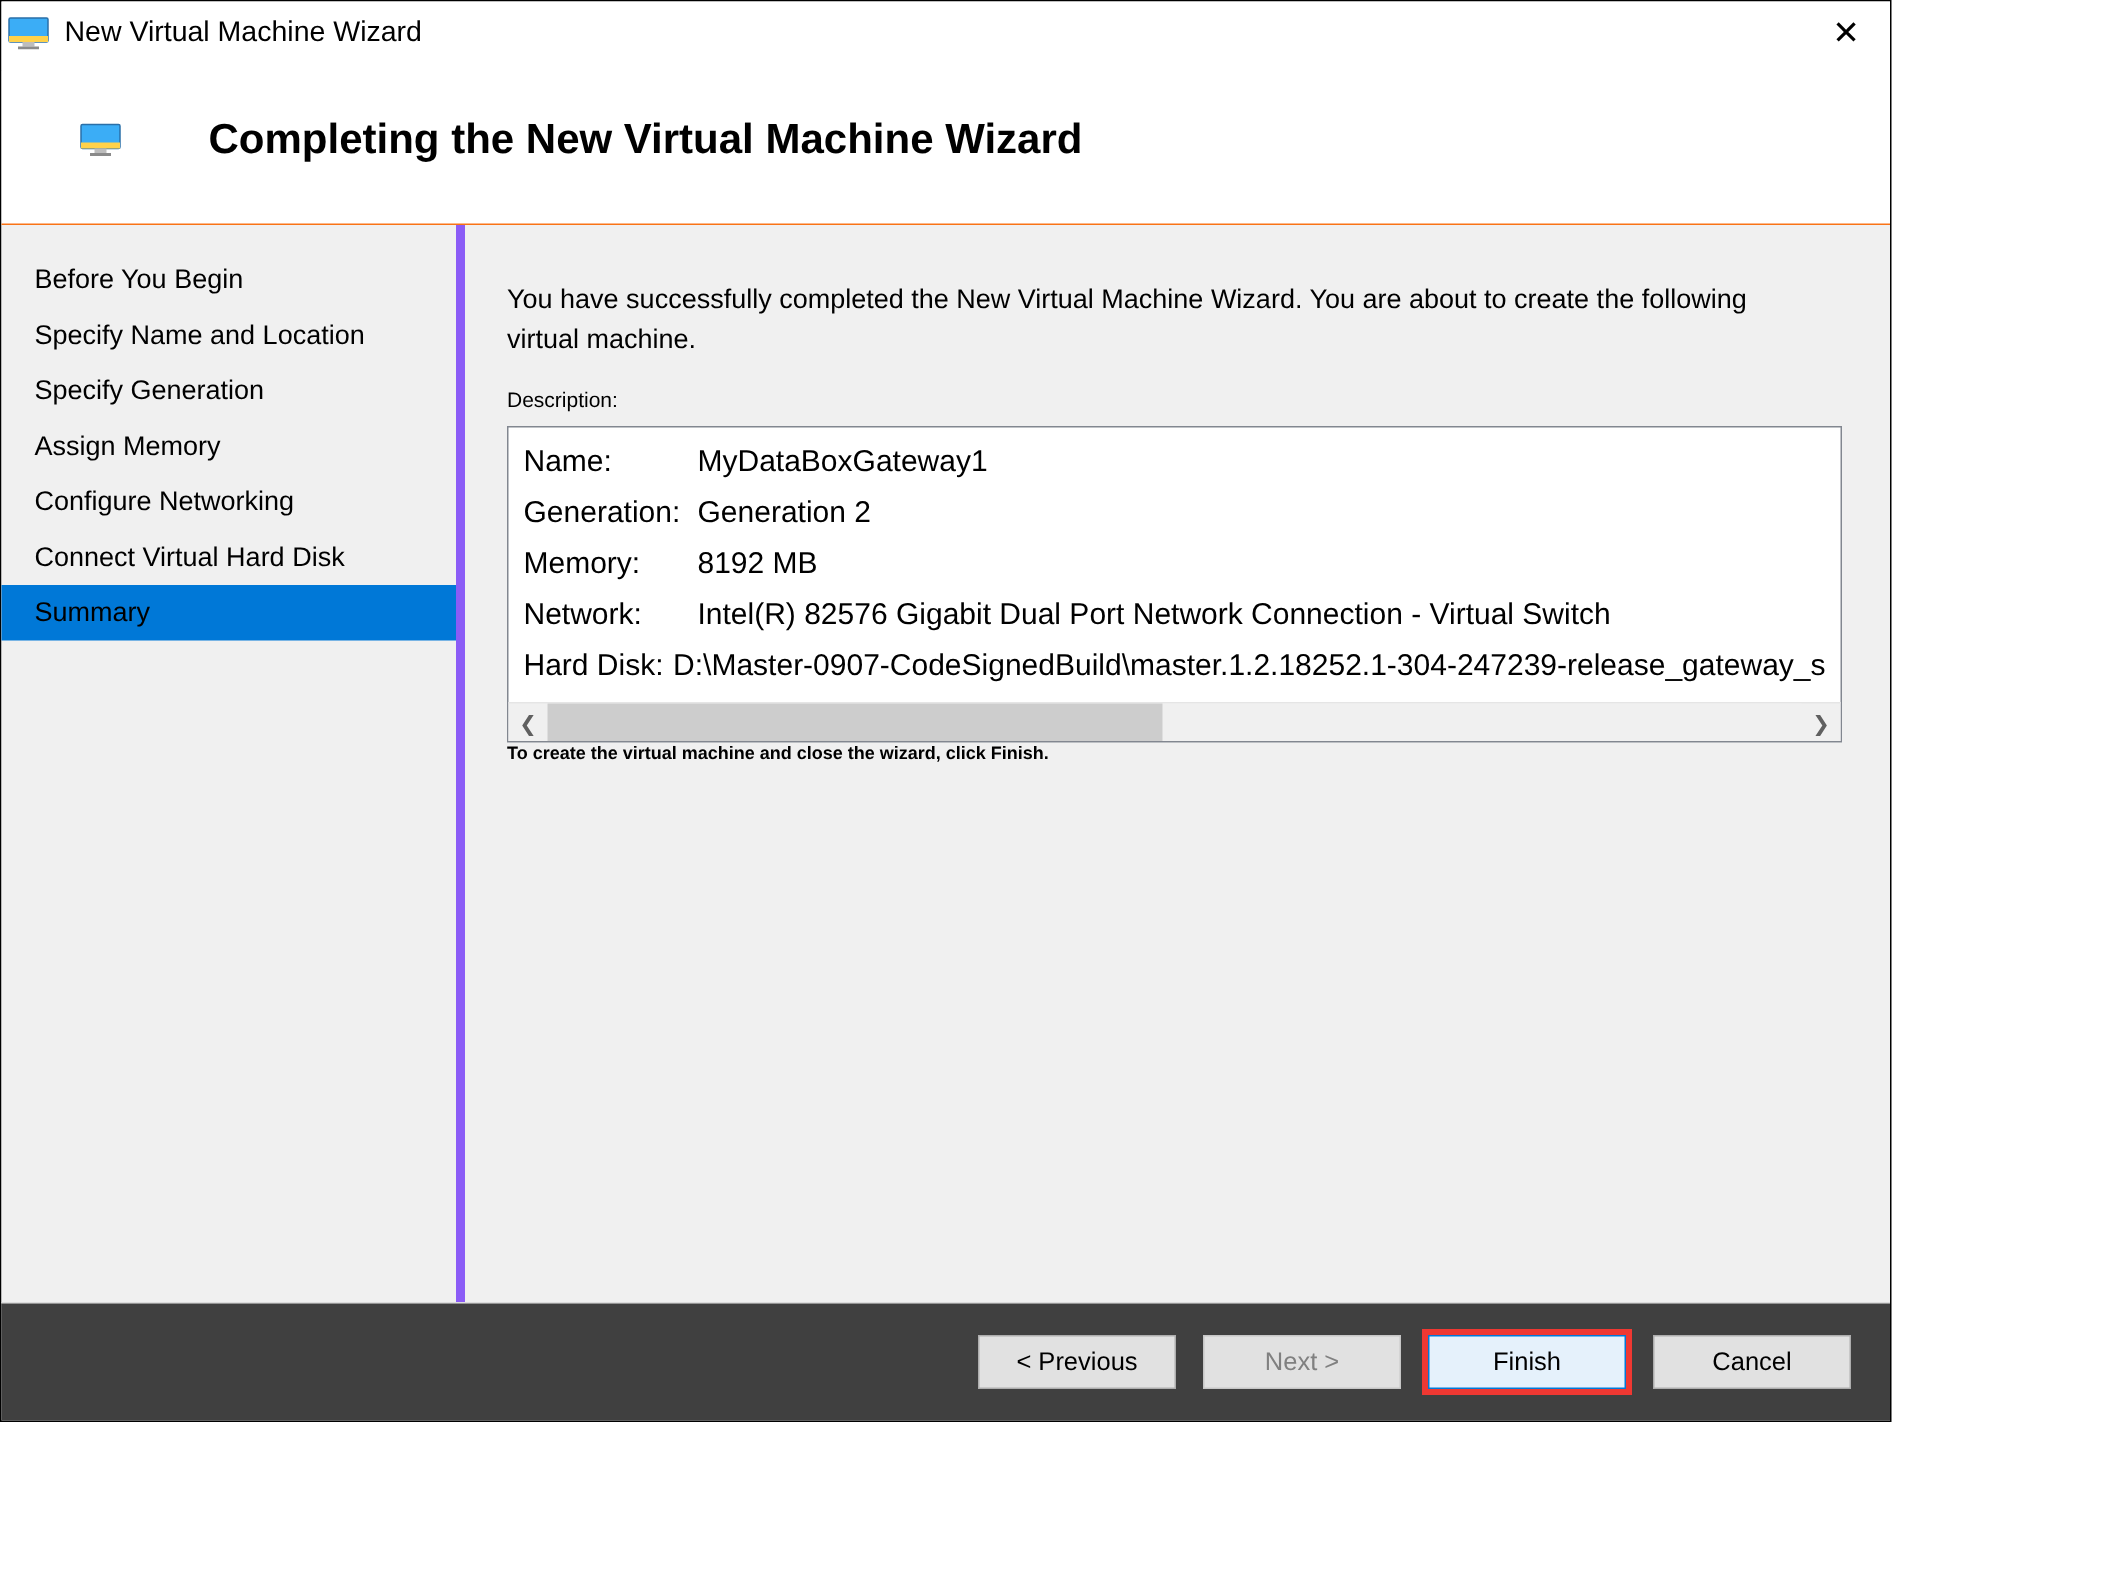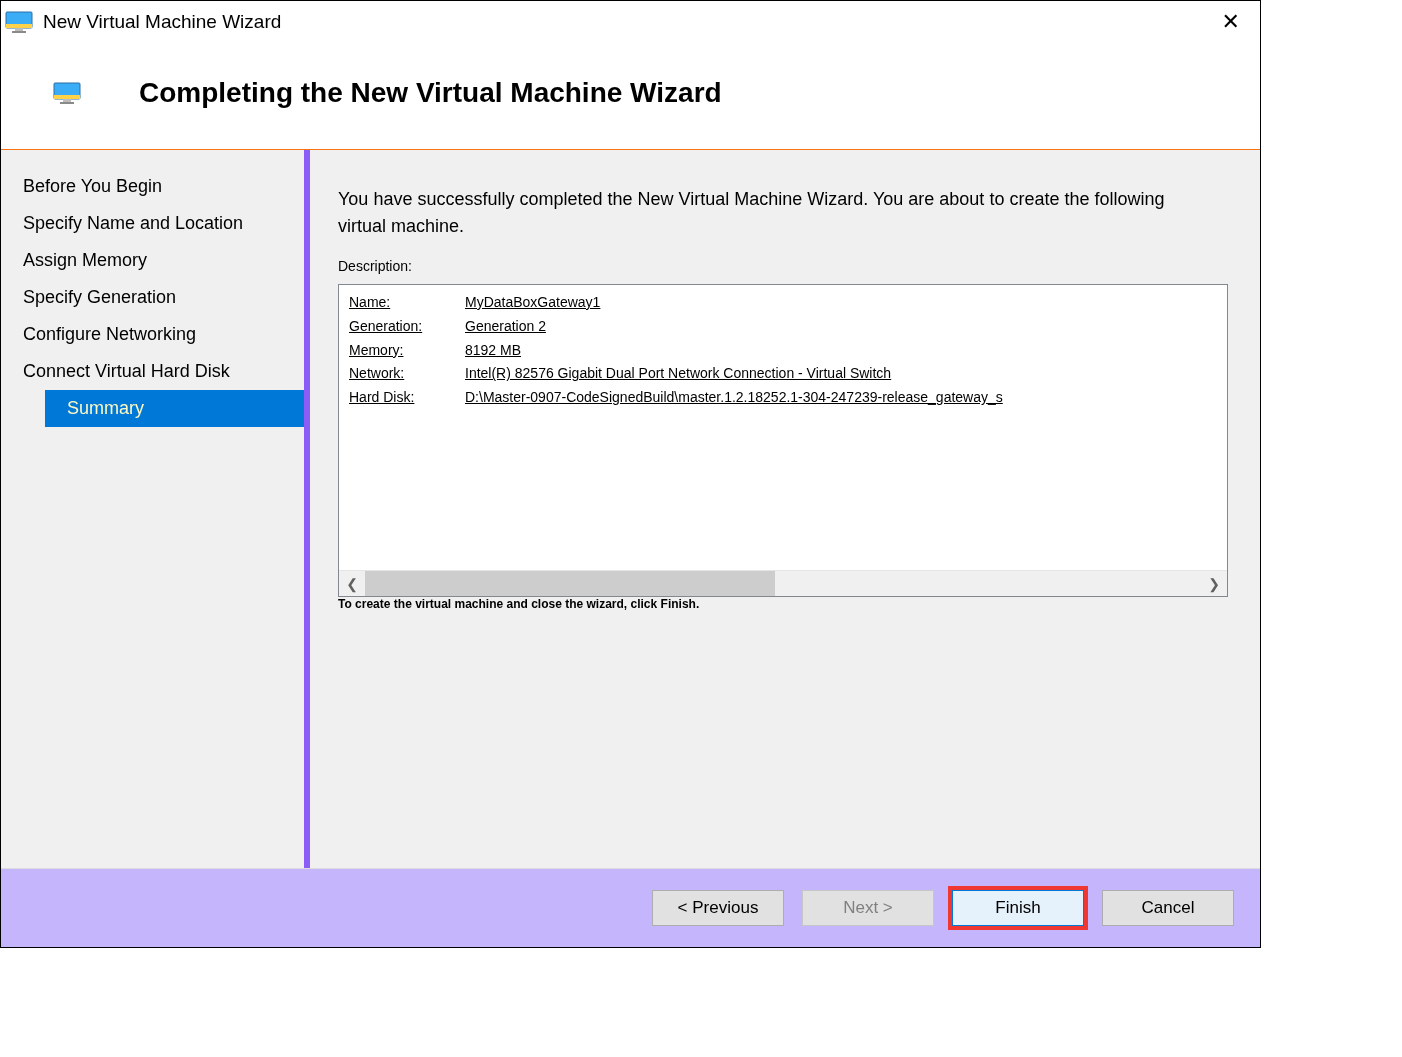--- a/index.html
+++ b/index.html
@@ -71,22 +71,21 @@
   }
   .sidebar-item {
     padding: 8px 22px;
     font-size: 18px;
     color: #000000;
     cursor: default;
     white-space: nowrap;
   }
   .sidebar-item.selected {
     background: #0078d7;
-    color: #fef9c3;
-    margin-left: 44px;
+    color: #000000;
   }
   .main-panel {
     flex: 1;
     padding: 36px 24px 20px 28px;
     display: flex;
     flex-direction: column;
   }
   .intro-text {
     font-size: 18px;
     color: #000000;
@@ -98,25 +97,24 @@
     font-size: 14px;
     margin-bottom: 10px;
   }
   .desc-box-wrap {
     border: 1px solid #828790;
     background: #ffffff;
     width: 890px;
   }
   .desc-box {
     padding: 6px 10px;
-    height: 285px;
+    height: 183px;
     overflow: hidden;
     white-space: nowrap;
-    font-size: 14px;
-    text-decoration: underline;
+    font-size: 20px;
   }
   .desc-row { display: flex; line-height: 1.7; }
   .desc-key { width: 116px; }
   .desc-val { }
   .hscroll {
     display: flex;
     align-items: center;
     height: 26px;
     background: #f0f0f0;
     border-top: 1px solid #e5e5e5;
@@ -142,21 +140,21 @@
     font-size: 12px;
     font-weight: bold;
   }
   .footer {
     height: 78px;
     display: flex;
     align-items: center;
     justify-content: flex-end;
     gap: 18px;
     padding: 0 26px;
-    background: #c4b5fd;
+    background: #404040;
   }
   .wiz-button {
     width: 132px;
     height: 36px;
     font-size: 17px;
     font-family: inherit;
     background: #e1e1e1;
     border: 1px solid #adadad;
     color: #000000;
     cursor: default;
@@ -205,22 +203,22 @@
       </svg>
     </span>
     <h1 class="page-heading">Completing the New Virtual Machine Wizard</h1>
   </div>
 
   <div class="content-area">
 
     <div class="sidebar">
       <div class="sidebar-item"><span>Before You Begin</span></div>
       <div class="sidebar-item"><span>Specify Name and Location</span></div>
+      <div class="sidebar-item"><span>Specify Generation</span></div>
       <div class="sidebar-item"><span>Assign Memory</span></div>
-      <div class="sidebar-item"><span>Specify Generation</span></div>
       <div class="sidebar-item"><span>Configure Networking</span></div>
       <div class="sidebar-item"><span>Connect Virtual Hard Disk</span></div>
       <div class="sidebar-item selected"><span>Summary</span></div>
     </div>
 
     <div class="main-panel">
       <p class="intro-text">You have successfully completed the New Virtual Machine Wizard. You are about to create the following virtual machine.</p>
       <p class="desc-label">Description:</p>
 
       <div class="desc-box-wrap">

